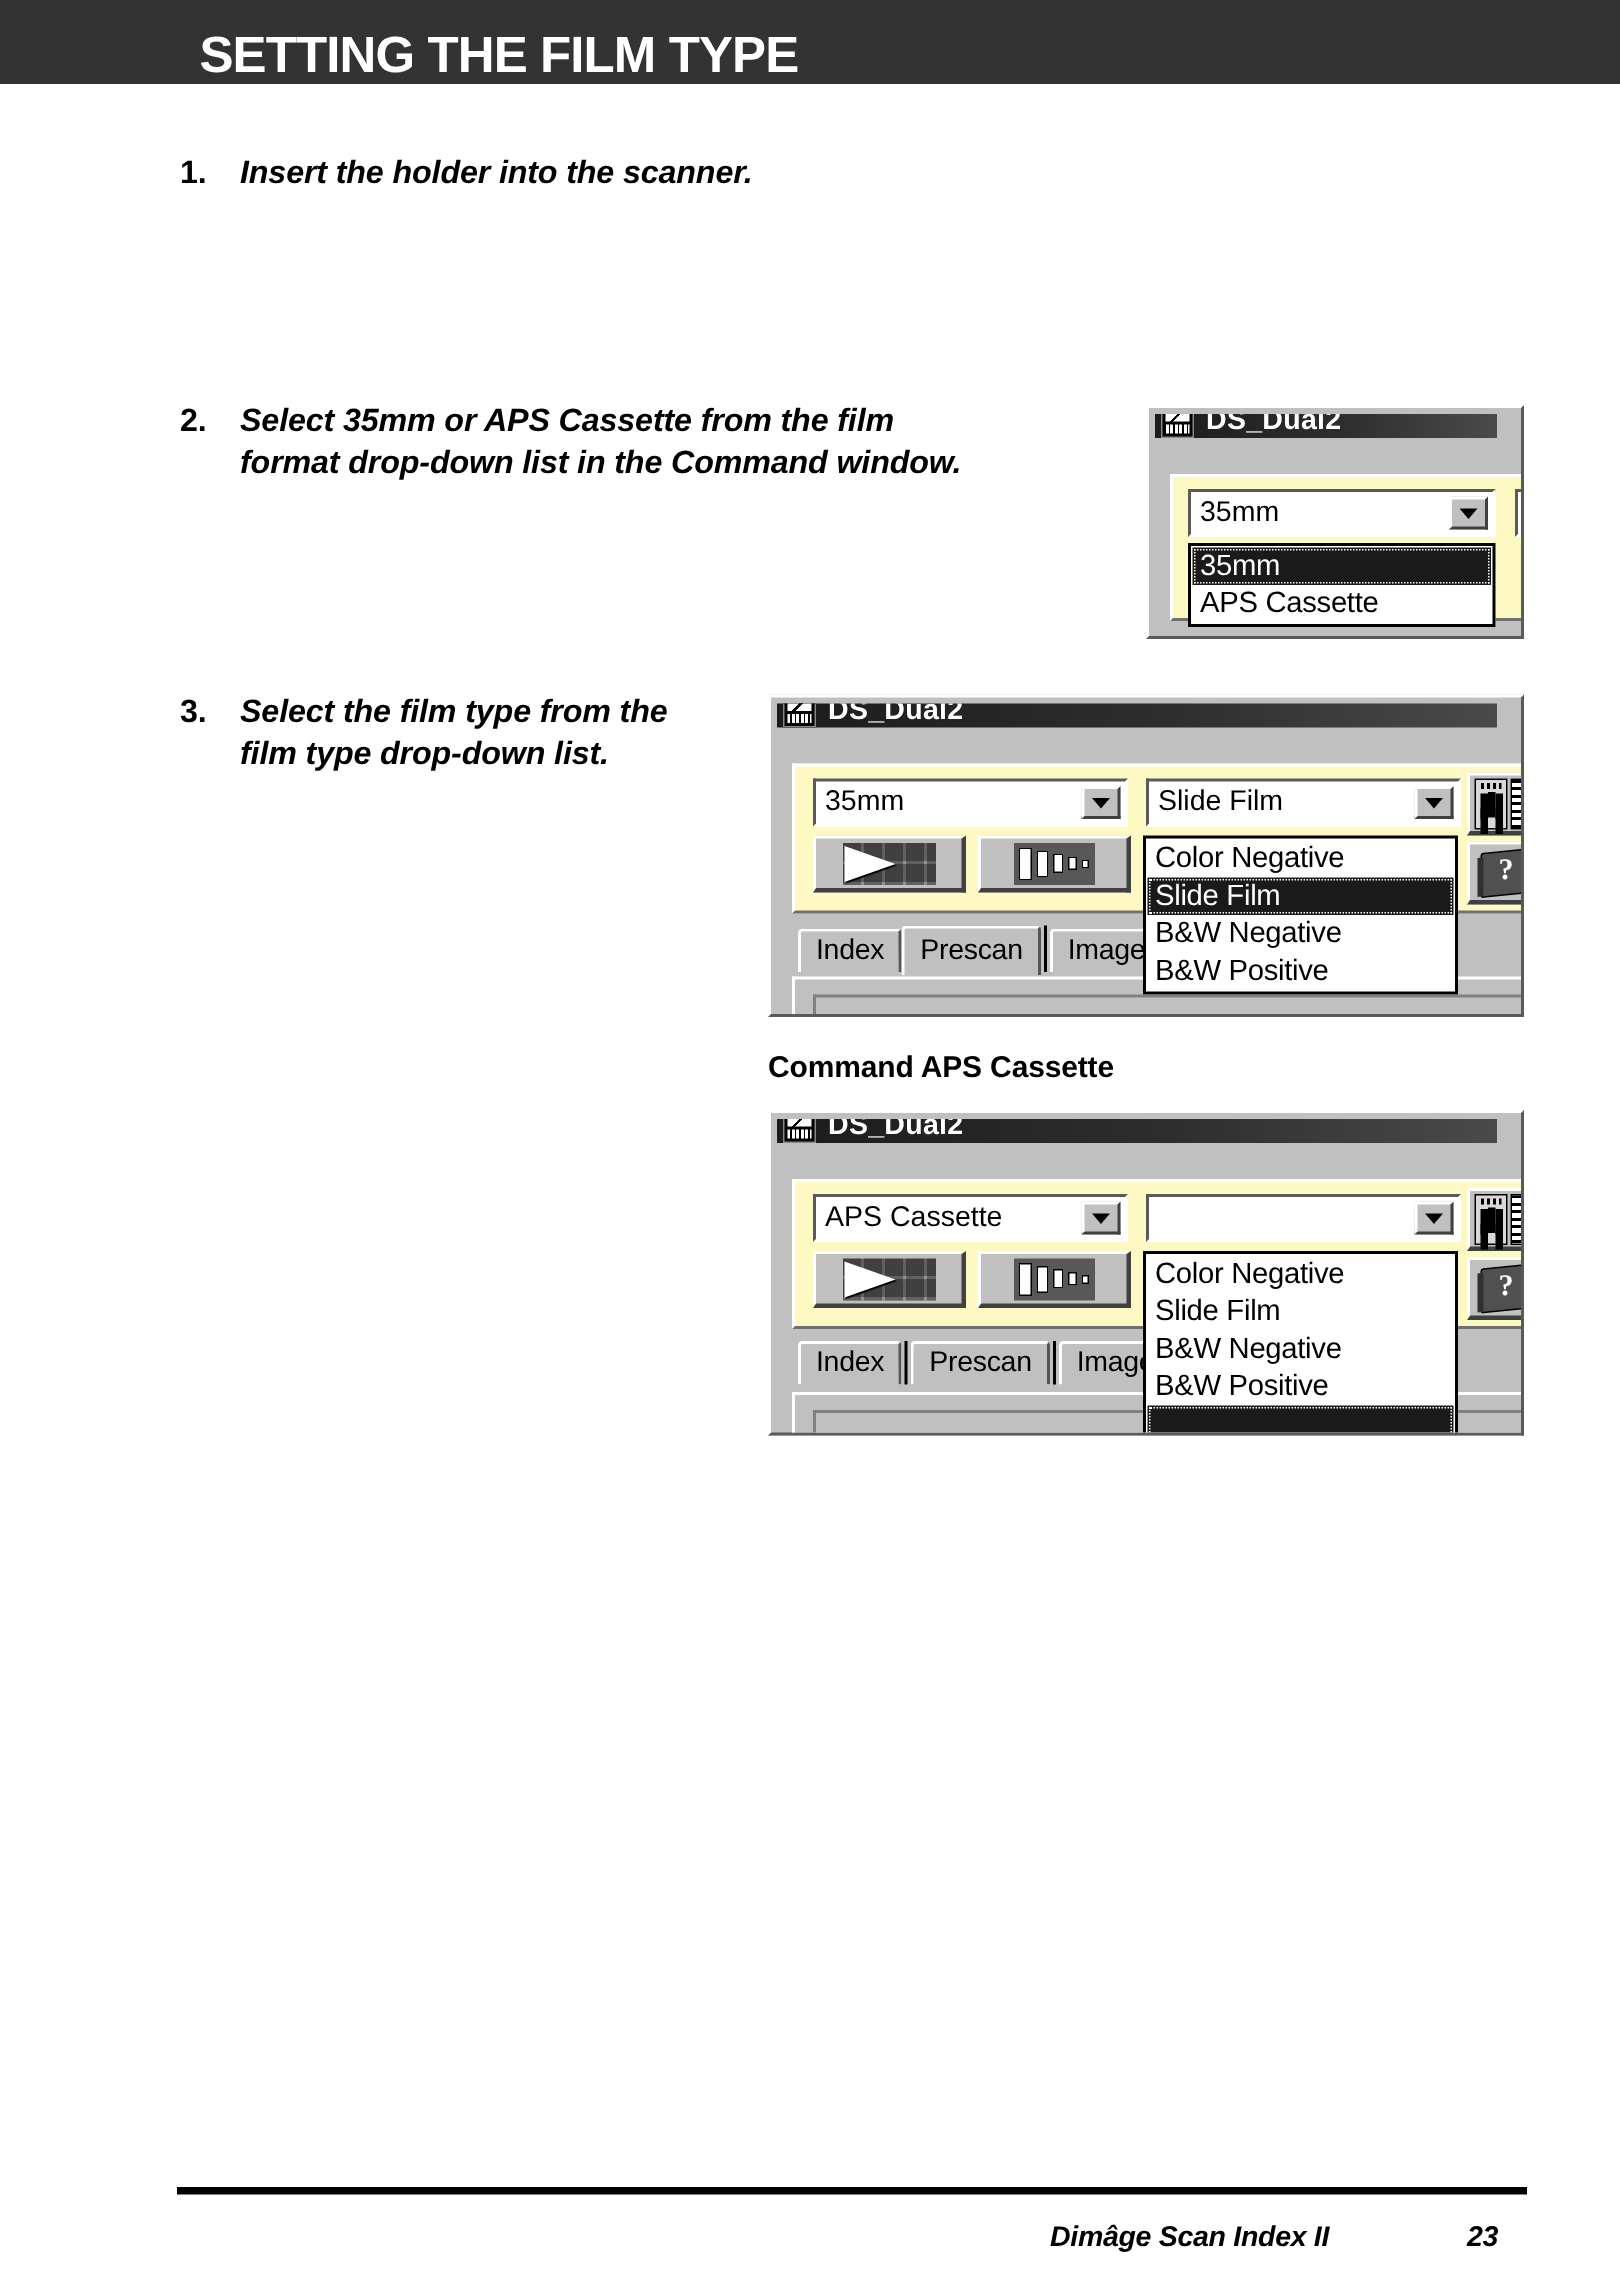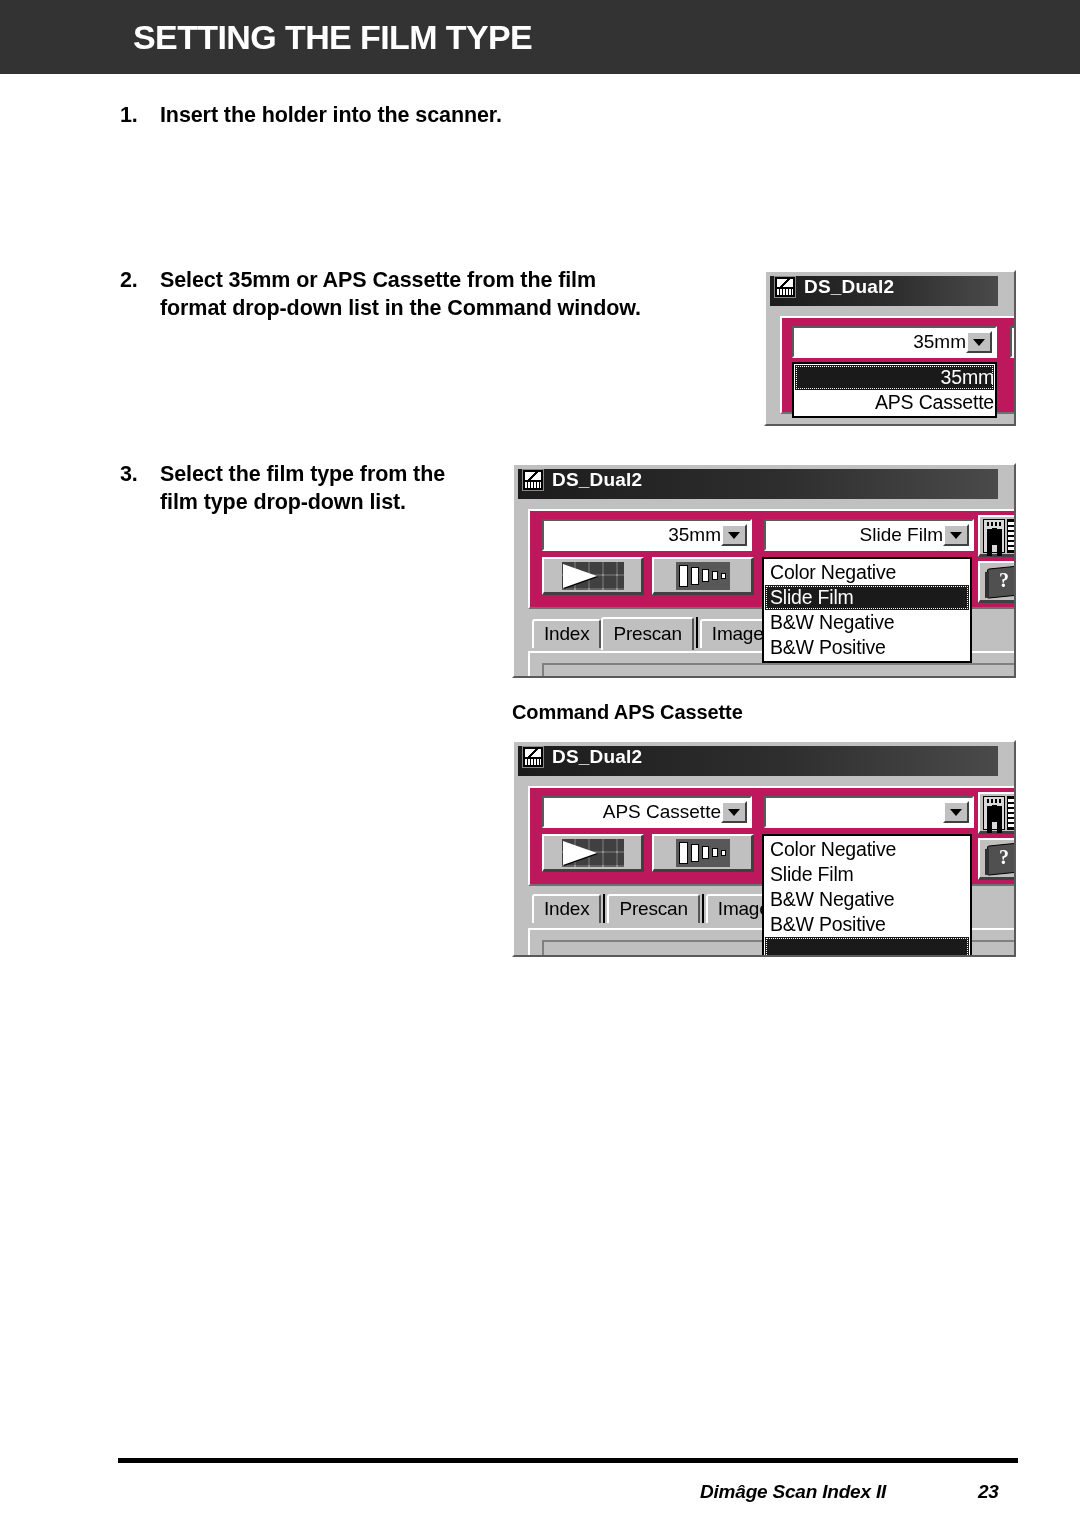--- a/index.html
+++ b/index.html
@@ -14,21 +14,21 @@
     font-family: "Liberation Sans", sans-serif;
     color: #000;
     overflow: hidden;
   }
 
   
   .page-header {
     position: absolute;
     left: 0; top: 0;
     width: 1080px;
-    height: 74px;
+    height: 56px;
     background: #333333;
   }
   .page-header .title {
     position: absolute;
     left: 133px;
     top: 18px;
     font-size: 34px;
     font-weight: bold;
     letter-spacing: -0.6px;
     color: #ffffff;
@@ -42,21 +42,21 @@
     align-items: flex-start;
     font-size: 21.5px;
     font-weight: bold;
     line-height: 28px;
     letter-spacing: -0.1px;
   }
   .step .num {
     width: 40px;
     flex: 0 0 40px;
   }
-  .step .txt { white-space: pre-line; }
+  .step .txt { white-space: pre-line; font-style: italic; }
 
   #step-1 { left: 120px; top: 101px; }
   #step-2 { left: 120px; top: 266px; }
   #step-3 { left: 120px; top: 460px; }
 
   .subhead {
     position: absolute;
     left: 512px;
     top: 701px;
     font-size: 20px;
@@ -93,24 +93,24 @@
     border-left: 2px solid #ffffff;
     border-right: 2px solid #5a5a5a;
     border-bottom: 2px solid #5a5a5a;
     box-sizing: border-box;
     font-family: "Liberation Sans", sans-serif;
   }
   .titlebar {
     position: absolute;
     left: 4px; top: 4px;
     right: 16px;
-    height: 30px;
+    height: 16px;
     background: linear-gradient(to right, #1c1c1c 0%, #2e2e2e 55%, #4a4a4a 100%);
     display: flex;
-    align-items: flex-start;
+    align-items: flex-end;
     overflow: hidden;
   }
   .tb-icon {
     width: 22px; height: 22px;
     margin-left: 4px;
     background: #000;
     border: 1px solid #888;
     position: relative;
     flex: 0 0 22px;
     box-sizing: border-box;
@@ -136,27 +136,26 @@
     font-size: 19px;
     font-weight: bold;
     margin-left: 8px;
     letter-spacing: 0.2px;
     white-space: nowrap;
   }
 
   
   .panel {
     position: absolute;
-    background: #be185d;
+    background: #fef9c3;
     border-top: 2px solid #ffffff;
     border-left: 2px solid #ffffff;
     border-right: 2px solid #707070;
     border-bottom: 2px solid #707070;
     box-sizing: border-box;
-    text-align: right;
   }
 
   
   .combo {
     position: absolute;
     background: #ffffff;
     border-top: 2px solid #5a5a5a;
     border-left: 2px solid #5a5a5a;
     border-right: 2px solid #ffffff;
     border-bottom: 2px solid #ffffff;

